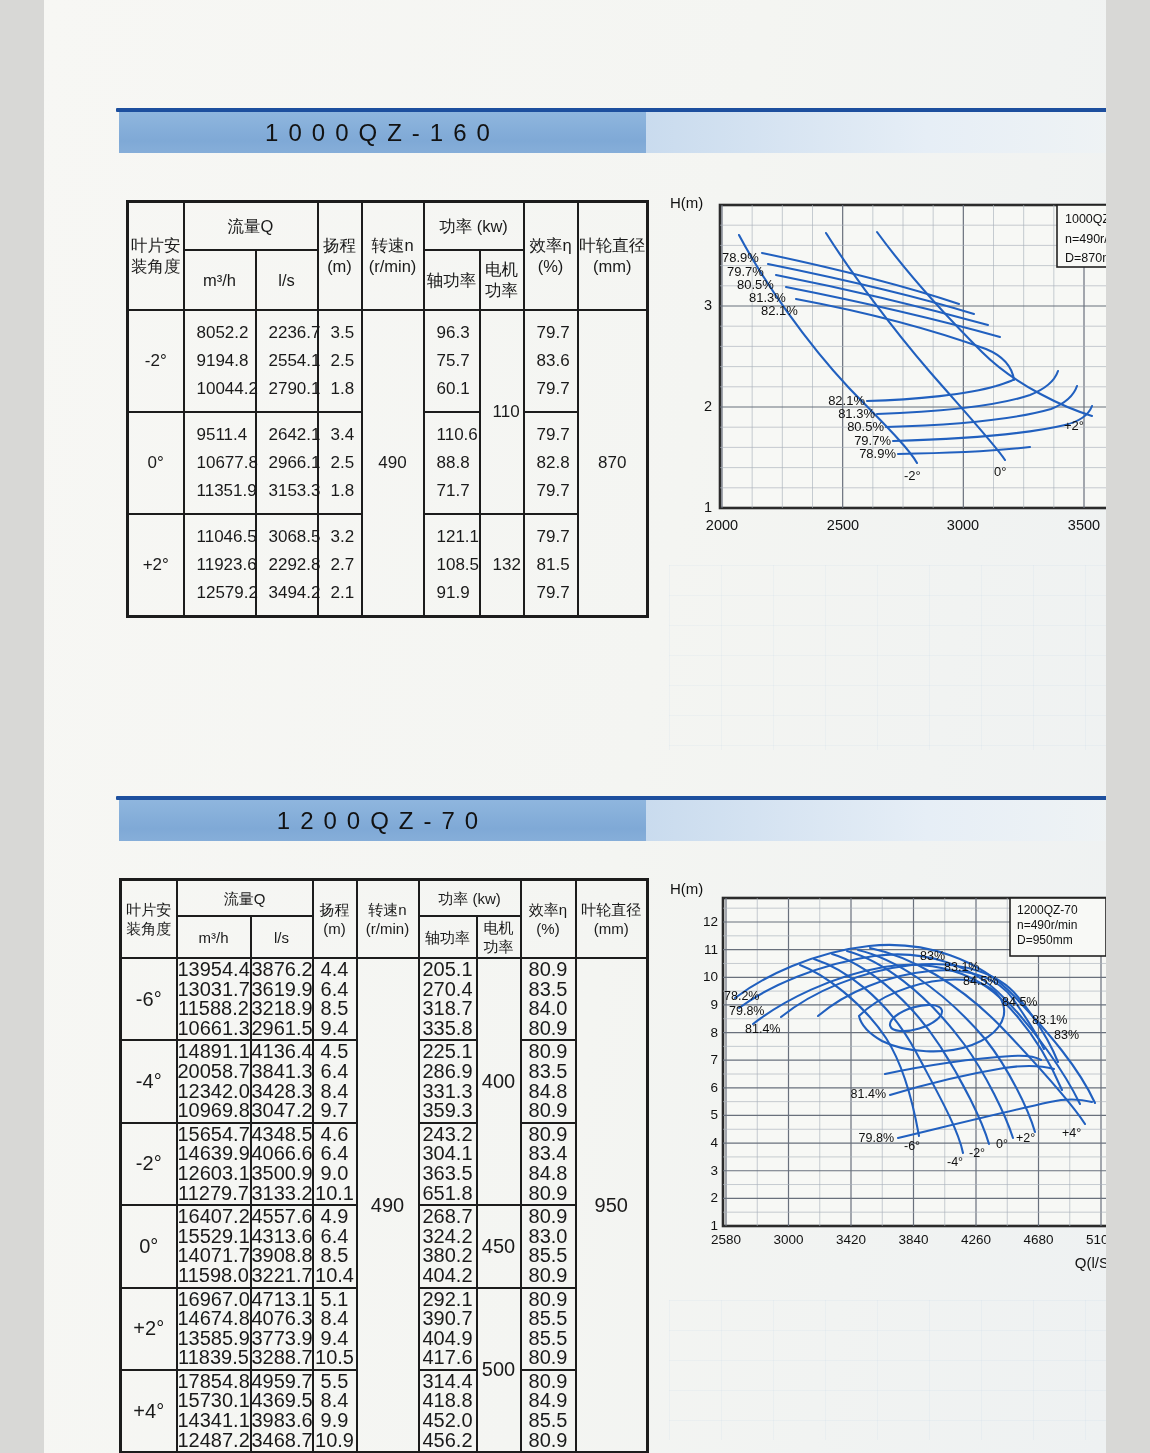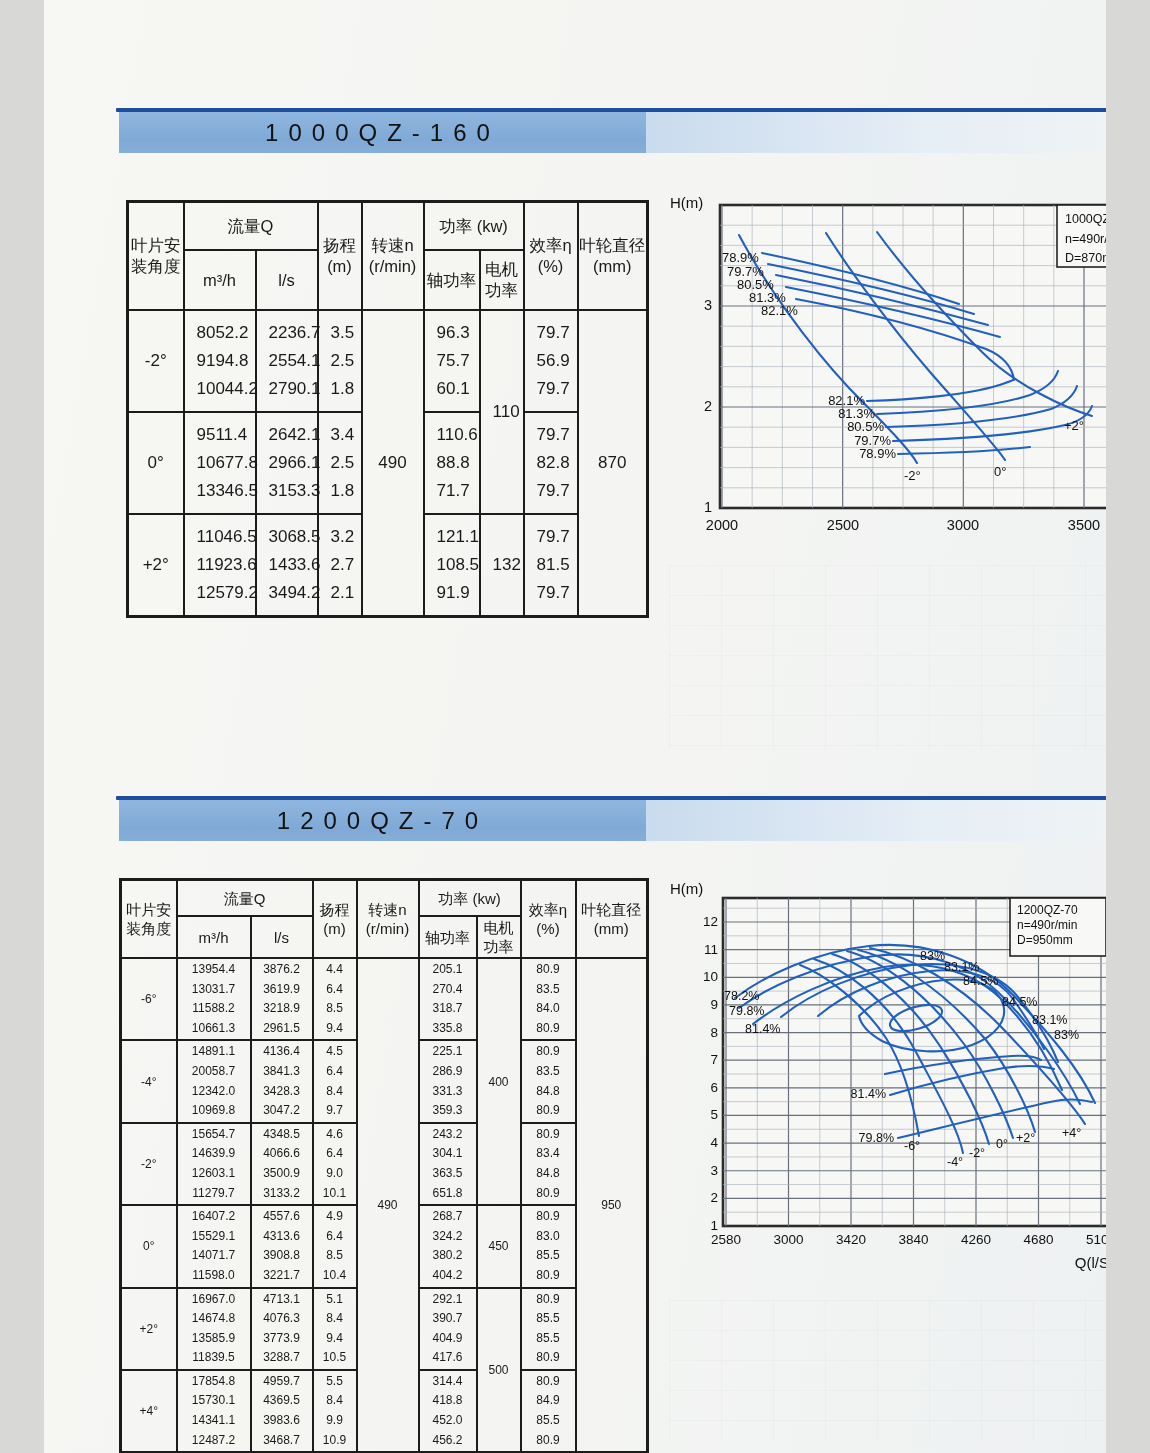--- a/index.html
+++ b/index.html
@@ -17,21 +17,21 @@
   
   table.spec{border-collapse:collapse;table-layout:fixed;background:transparent;}
   table.spec,table.spec th,table.spec td{border:2px solid #1c1c1c;}
   table.spec{border-width:3px;}
   table.spec th,table.spec td{text-align:center;vertical-align:middle;padding:0;color:#1a1a1a;font-weight:400;}
   .t1{position:absolute;left:82px;top:200px;width:520px;}
   .t2{position:absolute;left:75px;top:878px;width:527px;}
   .t1 th{font-size:16.5px;line-height:21px;}
   .t2 th{font-size:15px;line-height:19px;}
   .t1 td{font-size:17px;}
-  .t2 td{font-size:12px;}
+  .t2 td{font-size:20px;}
   .t1 .h1 th{height:46px;}  .t1 .h2 th{height:58px;}
   .t2 .h1 th{height:34px;}  .t2 .h2 th{height:40px;}
   .t1 td .ln{line-height:28px;}
   .t2 td .ln{line-height:19.6px;}
   .t1 tbody td{padding:8px 12px;}
   .t2 tbody td{padding:1px 0;}
   
   .chart{position:absolute;}
   .c1{left:620px;top:190px;width:515px;height:375px;}
   .c2{left:620px;top:876px;width:515px;height:400px;}
@@ -130,31 +130,31 @@
           </td>
           <td rowspan="3">490</td>
           <td>
             <div class="ln">96.3</div>
             <div class="ln">75.7</div>
             <div class="ln">60.1</div>
           </td>
           <td rowspan="2">110</td>
           <td>
             <div class="ln">79.7</div>
-            <div class="ln">56.9</div>
+            <div class="ln">83.6</div>
             <div class="ln">79.7</div>
           </td>
           <td rowspan="3">870</td>
         </tr>
         <tr>
           <td>0°</td>
           <td>
             <div class="ln">9511.4</div>
             <div class="ln">10677.8</div>
-            <div class="ln">13346.5</div>
+            <div class="ln">11351.9</div>
           </td>
           <td>
             <div class="ln">2642.1</div>
             <div class="ln">2966.1</div>
             <div class="ln">3153.3</div>
           </td>
           <td>
             <div class="ln">3.4</div>
             <div class="ln">2.5</div>
             <div class="ln">1.8</div>
@@ -172,21 +172,21 @@
         </tr>
         <tr>
           <td>+2°</td>
           <td>
             <div class="ln">11046.5</div>
             <div class="ln">11923.6</div>
             <div class="ln">12579.2</div>
           </td>
           <td>
             <div class="ln">3068.5</div>
-            <div class="ln">1433.6</div>
+            <div class="ln">2292.8</div>
             <div class="ln">3494.2</div>
           </td>
           <td>
             <div class="ln">3.2</div>
             <div class="ln">2.7</div>
             <div class="ln">2.1</div>
           </td>
           <td>
             <div class="ln">121.1</div>
             <div class="ln">108.5</div>

